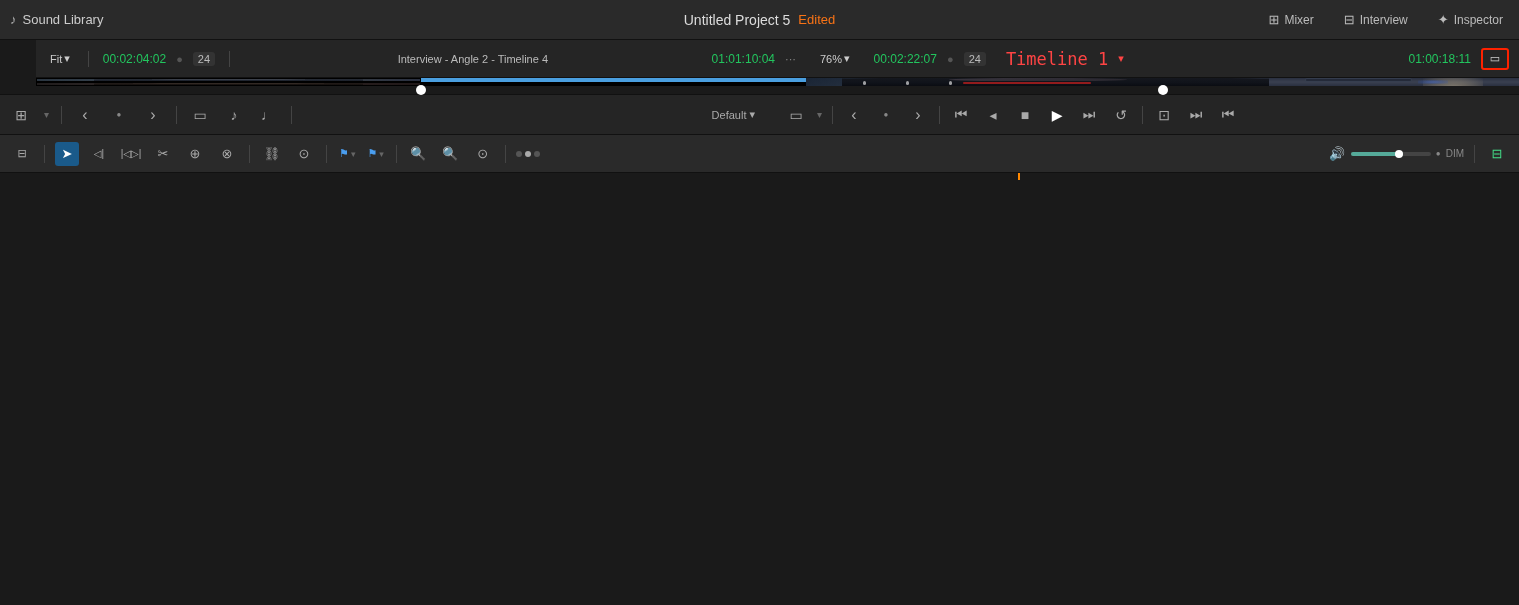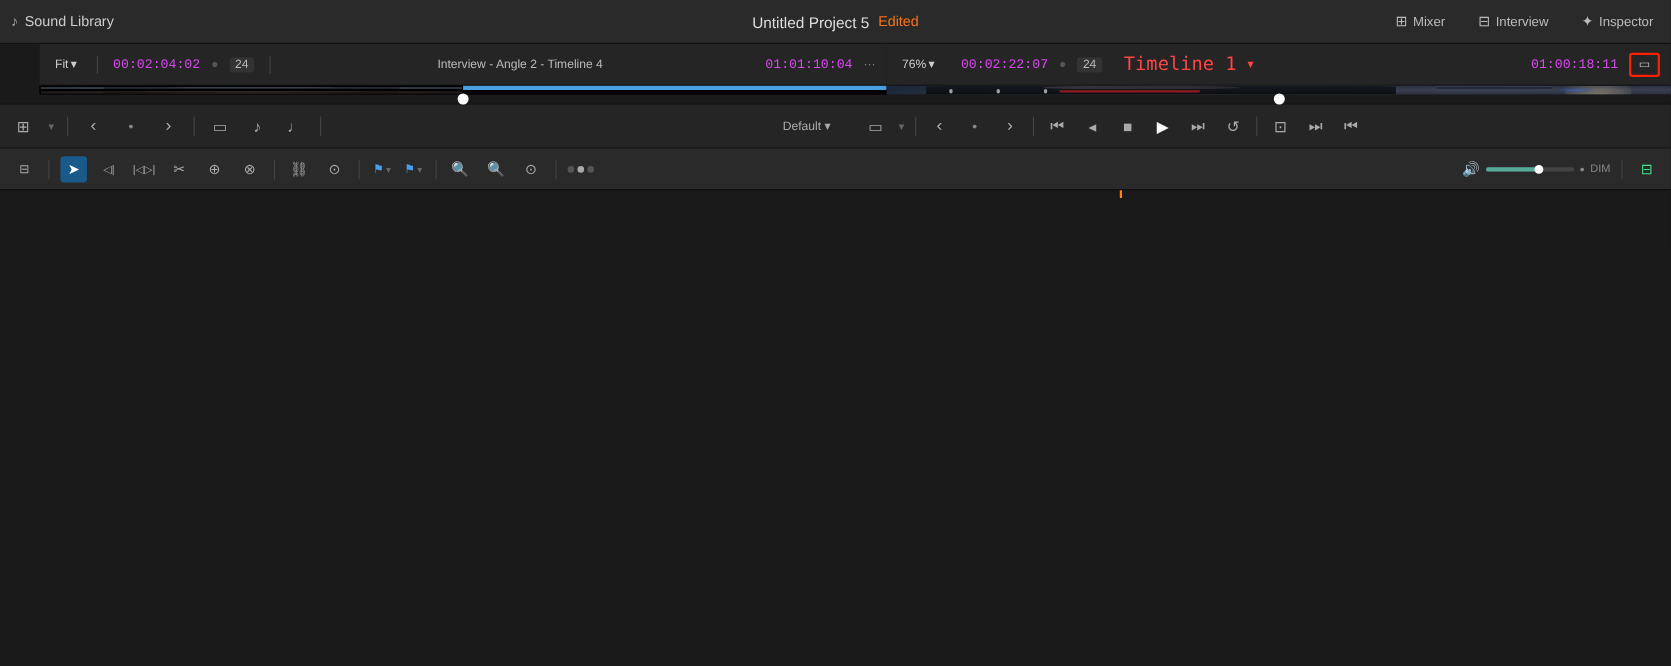--- a/index.html
+++ b/index.html
@@ -70,21 +70,21 @@
       background: #252525;
       border-bottom: 1px solid #111;
       display: flex;
       align-items: center;
       padding: 0 10px;
       gap: 10px;
       font-size: 11px;
       color: #aaa;
     }
     .viewer-toolbar .separator { width: 1px; height: 16px; background: #444; margin: 0 4px; }
-    .timecode { font-family: Liberation Mono, monospace; font-size: 12px; color: #d946ef; }
+    .timecode { font-family: Liberation Sans, sans-serif; font-size: 12px; color: #22c55e; }
     .badge { background: #333; border-radius: 3px; padding: 1px 5px; font-size: 11px; color: #bbb; }
     .dots-btn { color: #888; cursor: pointer; }
 
     
     .multicam-grid {
       flex: 1;
       display: grid;
       grid-template-columns: 1fr 1fr;
       grid-template-rows: 1fr 1fr;
       gap: 0;

